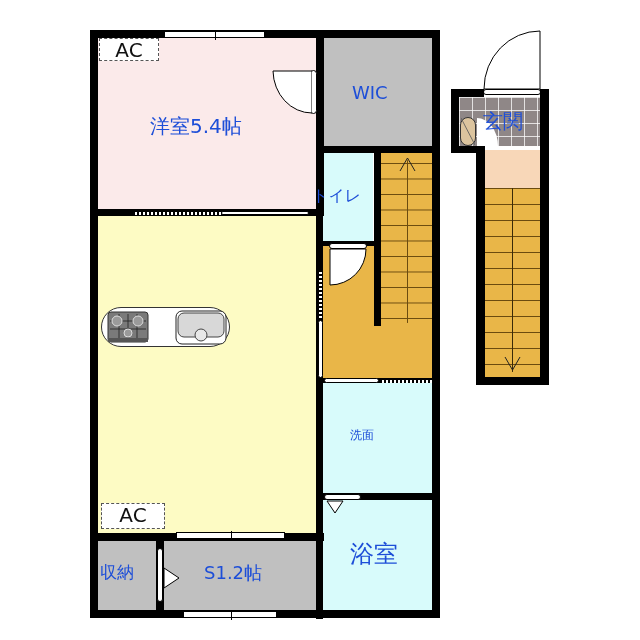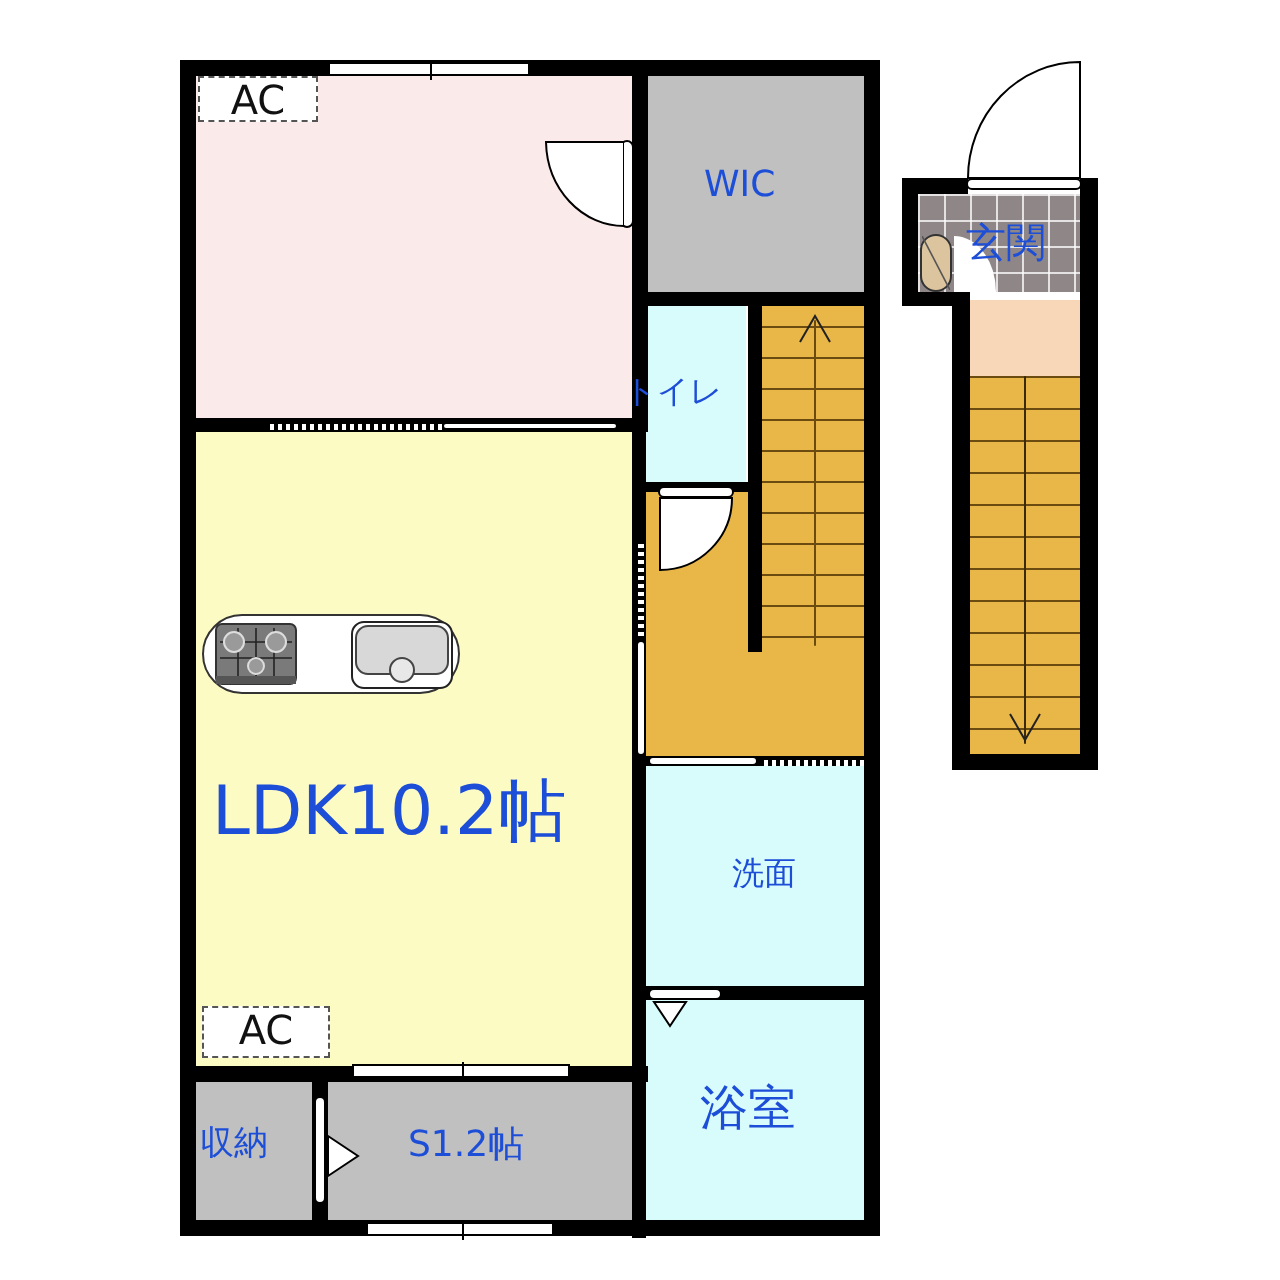--- a/index.html
+++ b/index.html
@@ -142,24 +142,24 @@
     </div>
     <div class="abs" style="left:73px;top:2px;width:52px;height:36px;">
       <svg width="52" height="36">
         <rect x="1" y="1" width="50" height="33" rx="6" fill="#fff" stroke="#222"></rect>
         <rect x="3" y="3" width="46" height="24" rx="6" fill="#d8d8d8" stroke="#444"></rect>
         <circle cx="26" cy="25" r="6" fill="#e8e8e8" stroke="#444"></circle>
       </svg>
     </div>
   </div>
 
+  <div class="label" style="left:150px;top:116px;font-size:20px;">洋室5.4帖</div>
   <div class="label" style="left:352px;top:84px;font-size:18px;">WIC</div>
   <div class="label" style="left:312px;top:188px;font-size:16px;">トイレ</div>
-  <div class="label" style="left:106px;top:389px;font-size:34px;">LDK10.2帖</div>
-  <div class="label" style="left:366px;top:429px;font-size:16px;">洗面</div>
+  <div class="label" style="left:350px;top:429px;font-size:12px;">洗面</div>
   <div class="label" style="left:350px;top:542px;font-size:24px;">浴室</div>
   <div class="label" style="left:100px;top:564px;font-size:17px;">収納</div>
   <div class="label" style="left:204px;top:564px;font-size:18px;">S1.2帖</div>
 
   <div class="abs" style="left:483px;top:30px;width:58px;height:60px;">
     <svg width="58" height="60">
         <path d="M57,1 A56,58 0 0 0 1,59 L57,59 Z" fill="#fff" stroke="#000" stroke-width="1"></path>
       </svg>
   </div>
   <div class="abs" style="left:483px;top:89px;width:58px;height:6px;background:#fff;border:1px solid #000;box-sizing:border-box;"></div>

